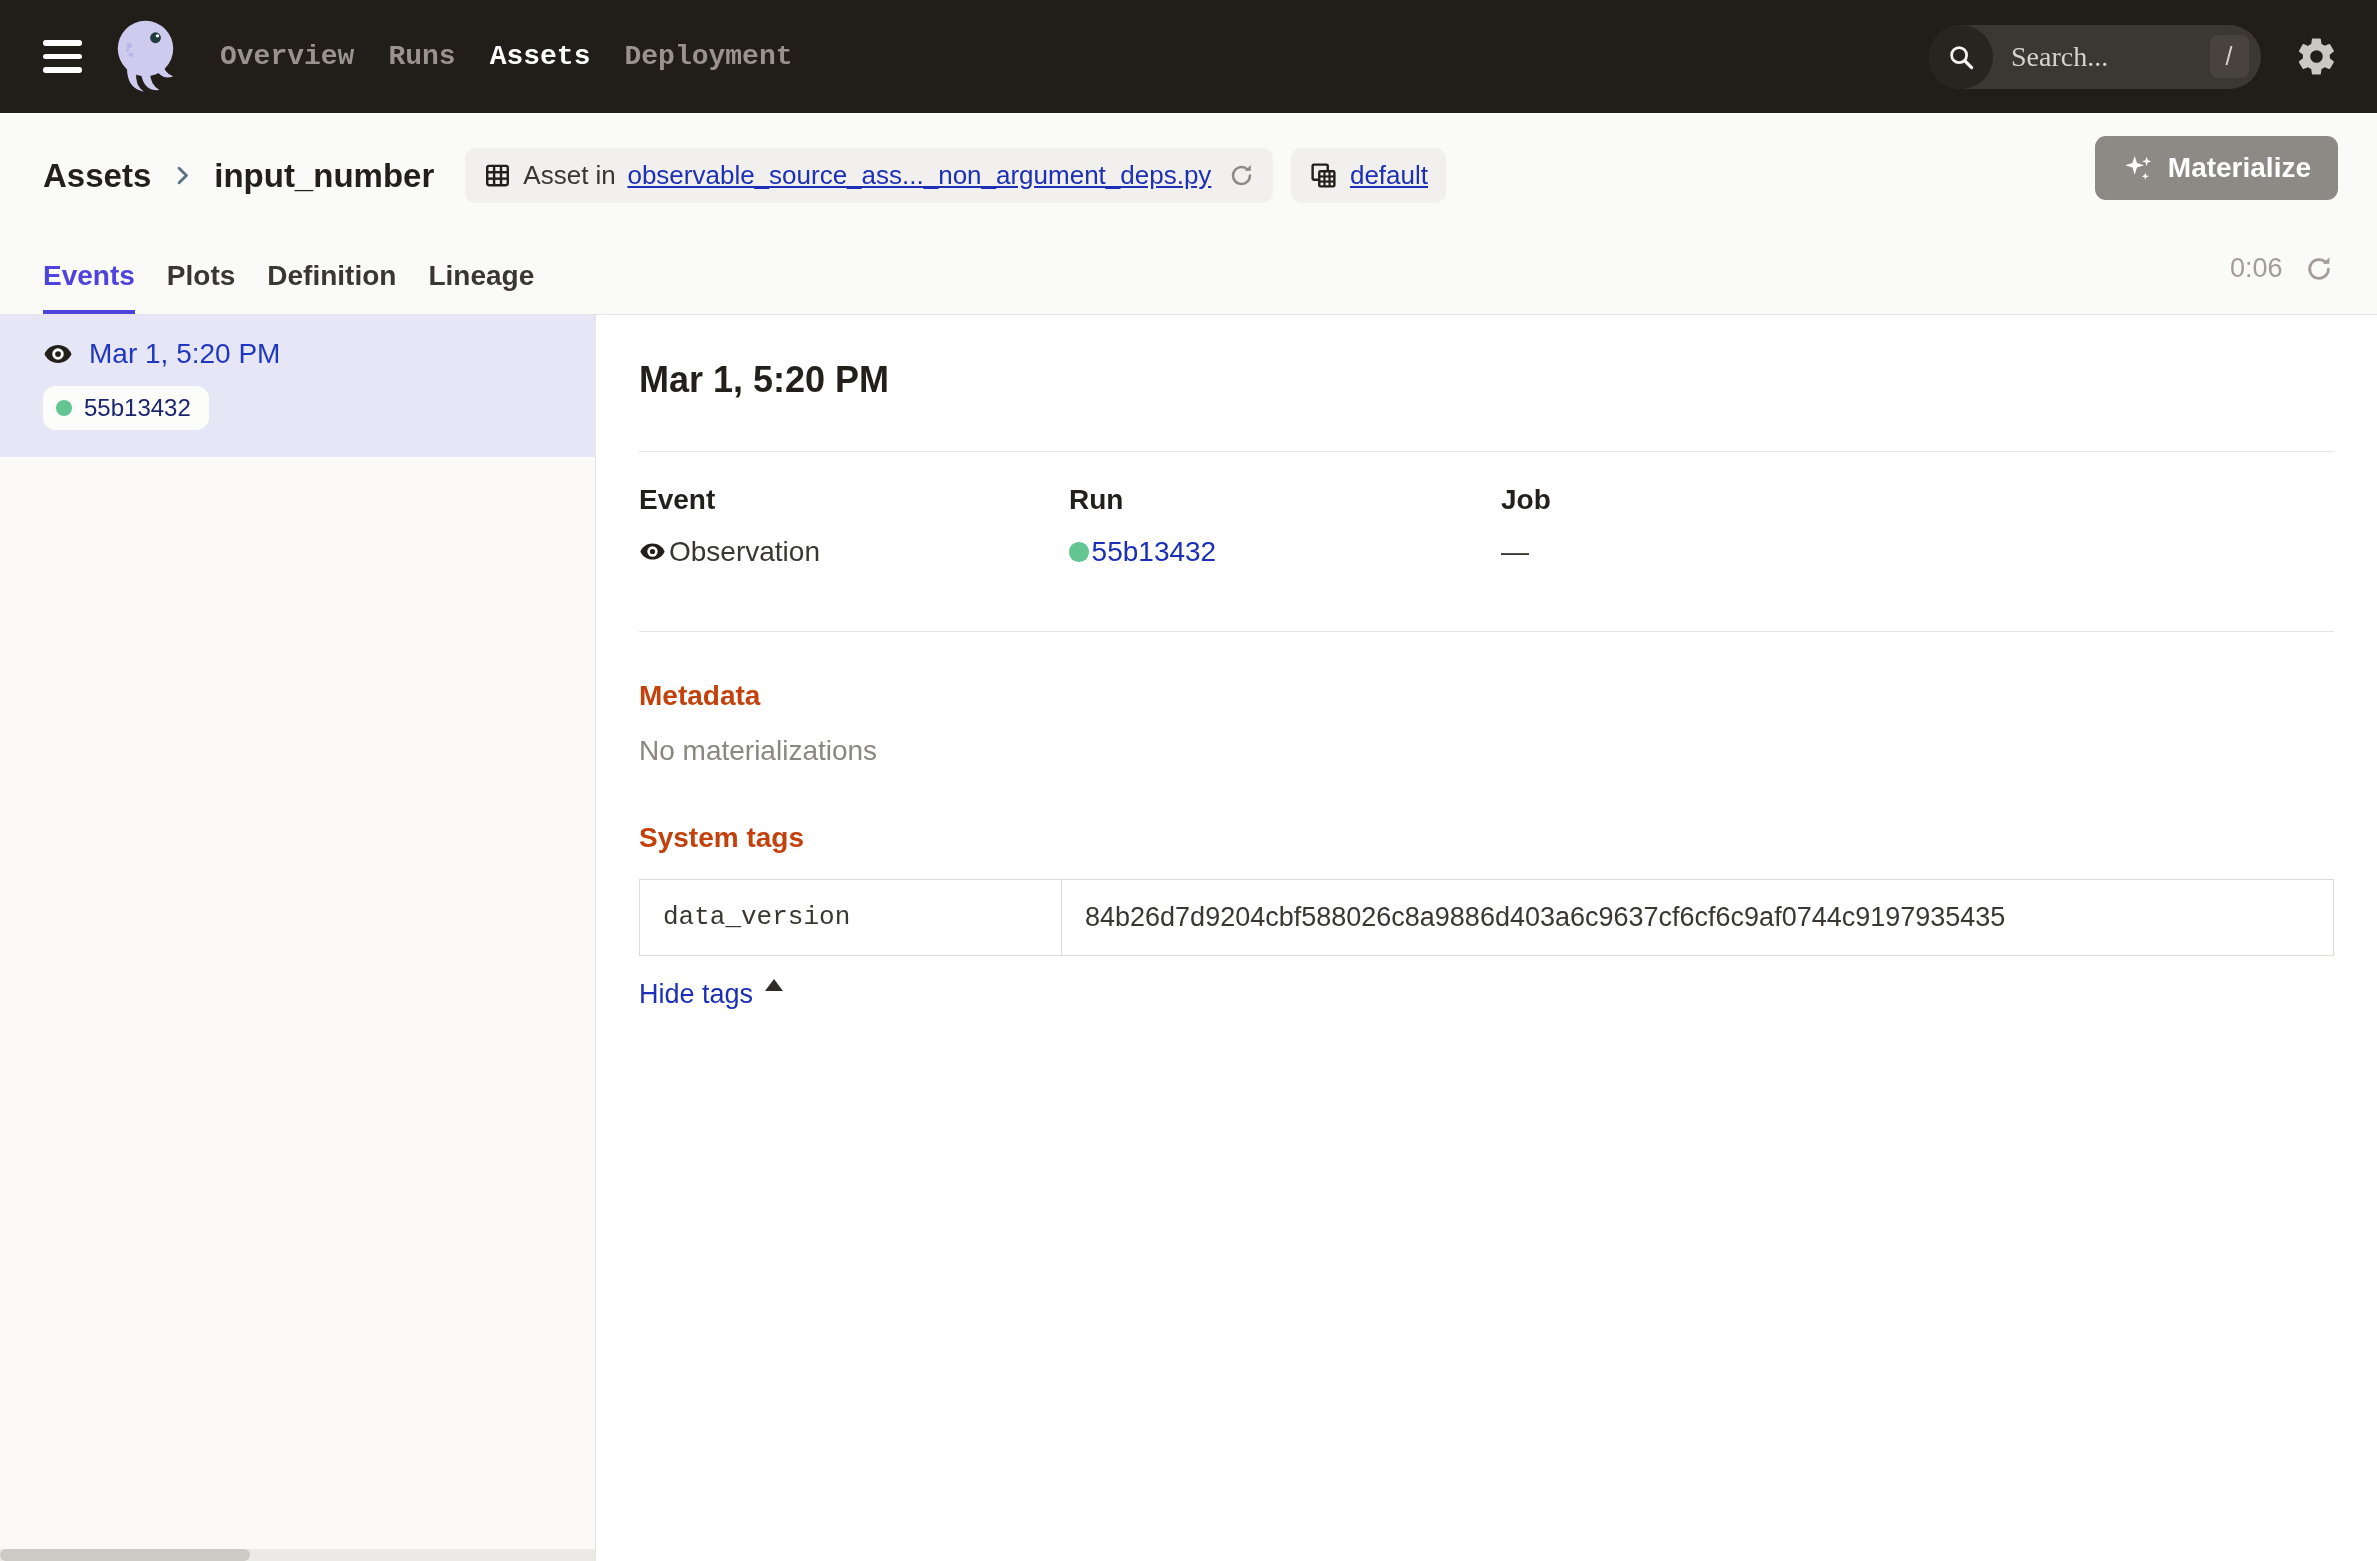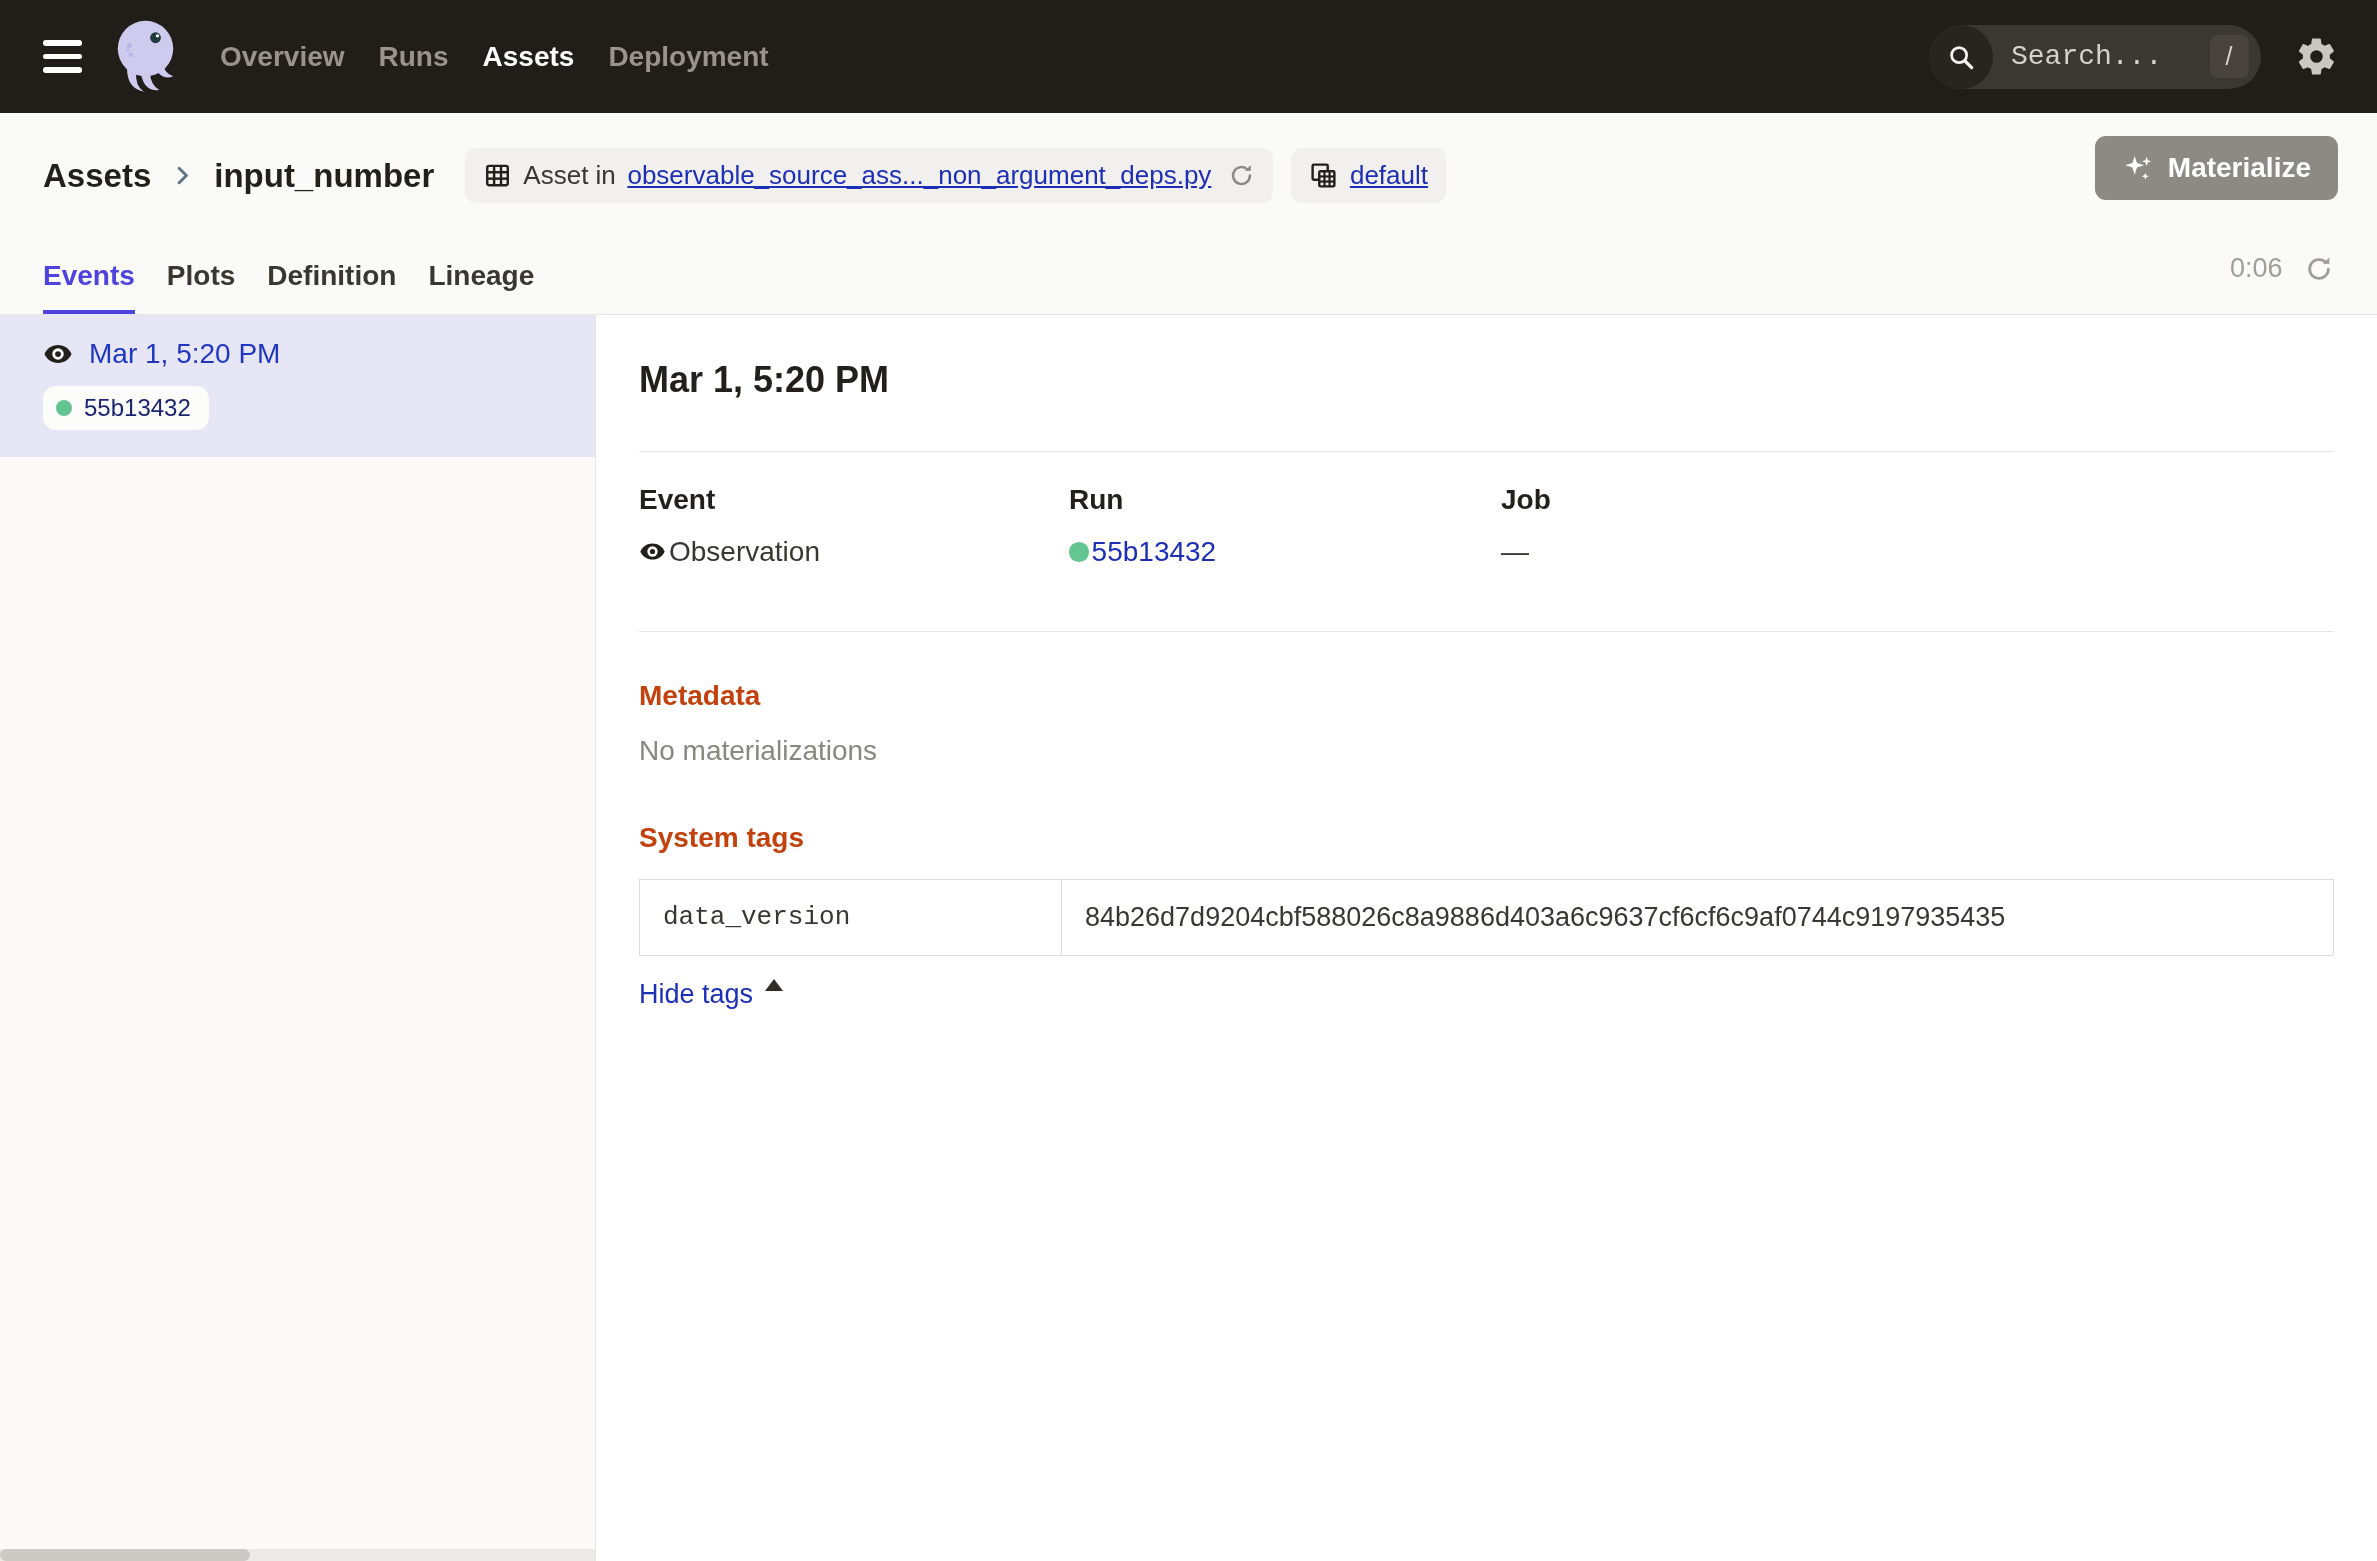--- a/index.html
+++ b/index.html
@@ -8,26 +8,26 @@
     font-family:"Liberation Sans", sans-serif;
     background:#ffffff; color:#231F1B; overflow:hidden;
   }
 
   
   .topnav { height:113px; background:#211D19; display:flex; align-items:center; padding:0 39px 0 43px; }
   .hamburger { width:39px; display:flex; flex-direction:column; gap:8px; background:none; border:none; cursor:pointer; }
   .hamburger span { display:block; height:5.4px; background:#ffffff; border-radius:2.7px; }
   .logo { margin-left:25px; width:77px; height:86px; display:flex; align-items:center; }
   .nav-items { display:flex; gap:34px; margin-left:36px; align-items:center; }
-  .nav-item { font-size:28px; font-weight:600; color:#99938C; cursor:pointer; white-space:nowrap; }
+  .nav-item { font-size:28px; font-weight:600; color:#99938C; cursor:pointer; white-space:nowrap;font-family:Liberation Mono, monospace; }
   .nav-item.active { color:#ffffff; font-weight:700; }
   .topnav-right { margin-left:auto; display:flex; align-items:center; }
   .search-pill { width:332px; height:64px; background:#3B3733; border-radius:32px; display:flex; align-items:center; overflow:hidden; }
   .search-icon-circle { width:64px; height:64px; border-radius:50%; background:#282420; display:flex; align-items:center; justify-content:center; flex:none; }
-  .search-input { flex:1; min-width:0; margin-left:18px; background:transparent; border:none; outline:none; font-size:28px; color:#F5F4F2; font-family:Liberation Mono, monospace; }
+  .search-input { flex:1; min-width:0; margin-left:18px; background:transparent; border:none; outline:none; font-size:28px; color:#F5F4F2; font-family:Liberation Serif, serif; }
   .search-input::placeholder { color:#D6D3CF; opacity:1; }
   .slash-key { flex:none; width:39px; height:43px; background:#48433D; border-radius:8px; color:#D6D3CF; font-size:25px; display:flex; align-items:center; justify-content:center; margin-right:12.5px; }
   .gear-btn { margin-left:34px; background:none; border:none; cursor:pointer; display:flex; }
 
   
   .page-header { position:relative; height:202px; background:#FAFAF9; border-bottom:0.9px solid #E7E5E2; padding:0 43px; }
   .breadcrumb-row { display:flex; align-items:center; gap:18px; padding-top:30px; height:95px; }
   .crumb-root { font-size:33px; font-weight:600; color:#231F1B; cursor:pointer; }
   .crumb-current { font-size:33px; font-weight:700; color:#231F1B; }
   .tag-pill { display:flex; align-items:center; gap:11.6px; background:#F1F0EE; border-radius:10.7px; padding:11.6px 18px; font-size:26px; color:#3A3631; white-space:nowrap; }

